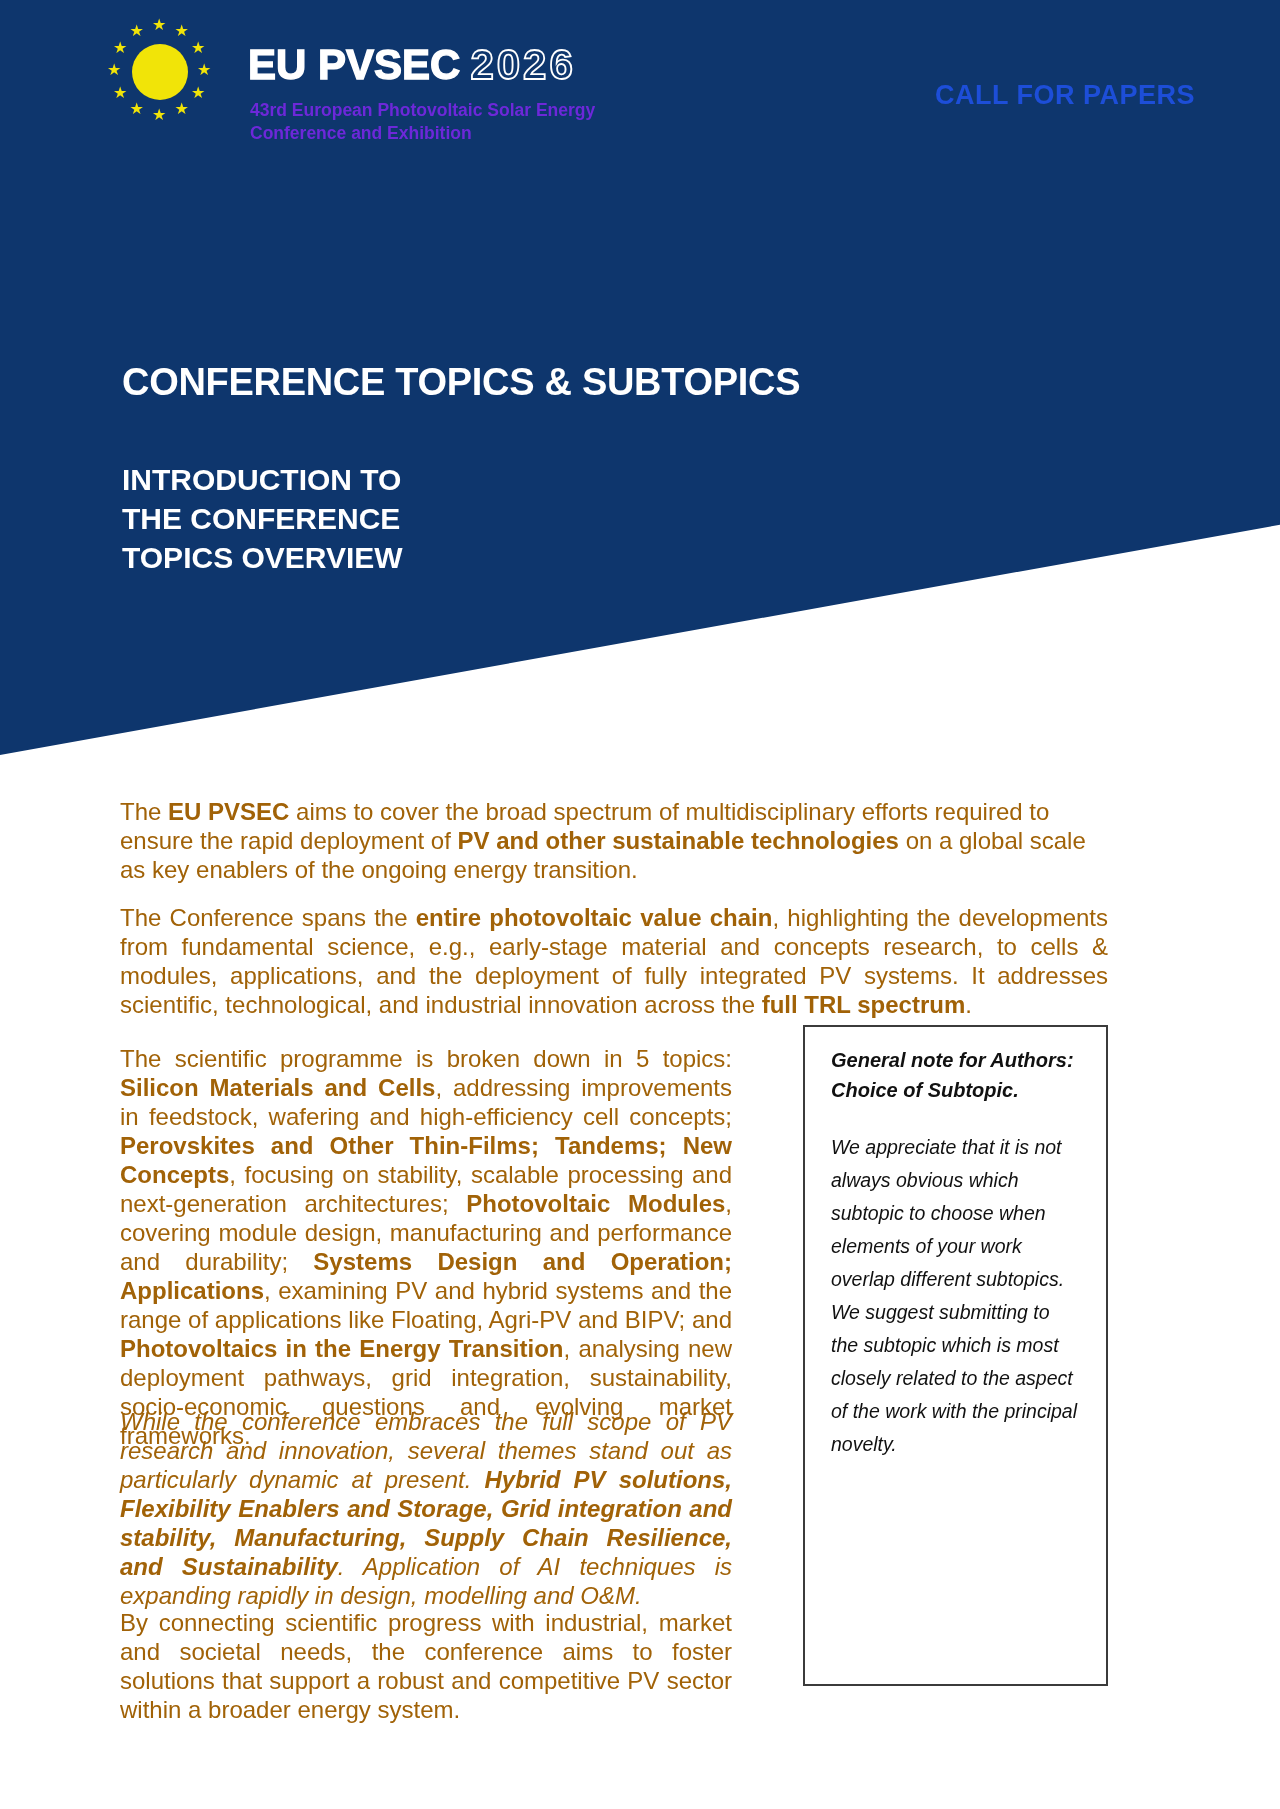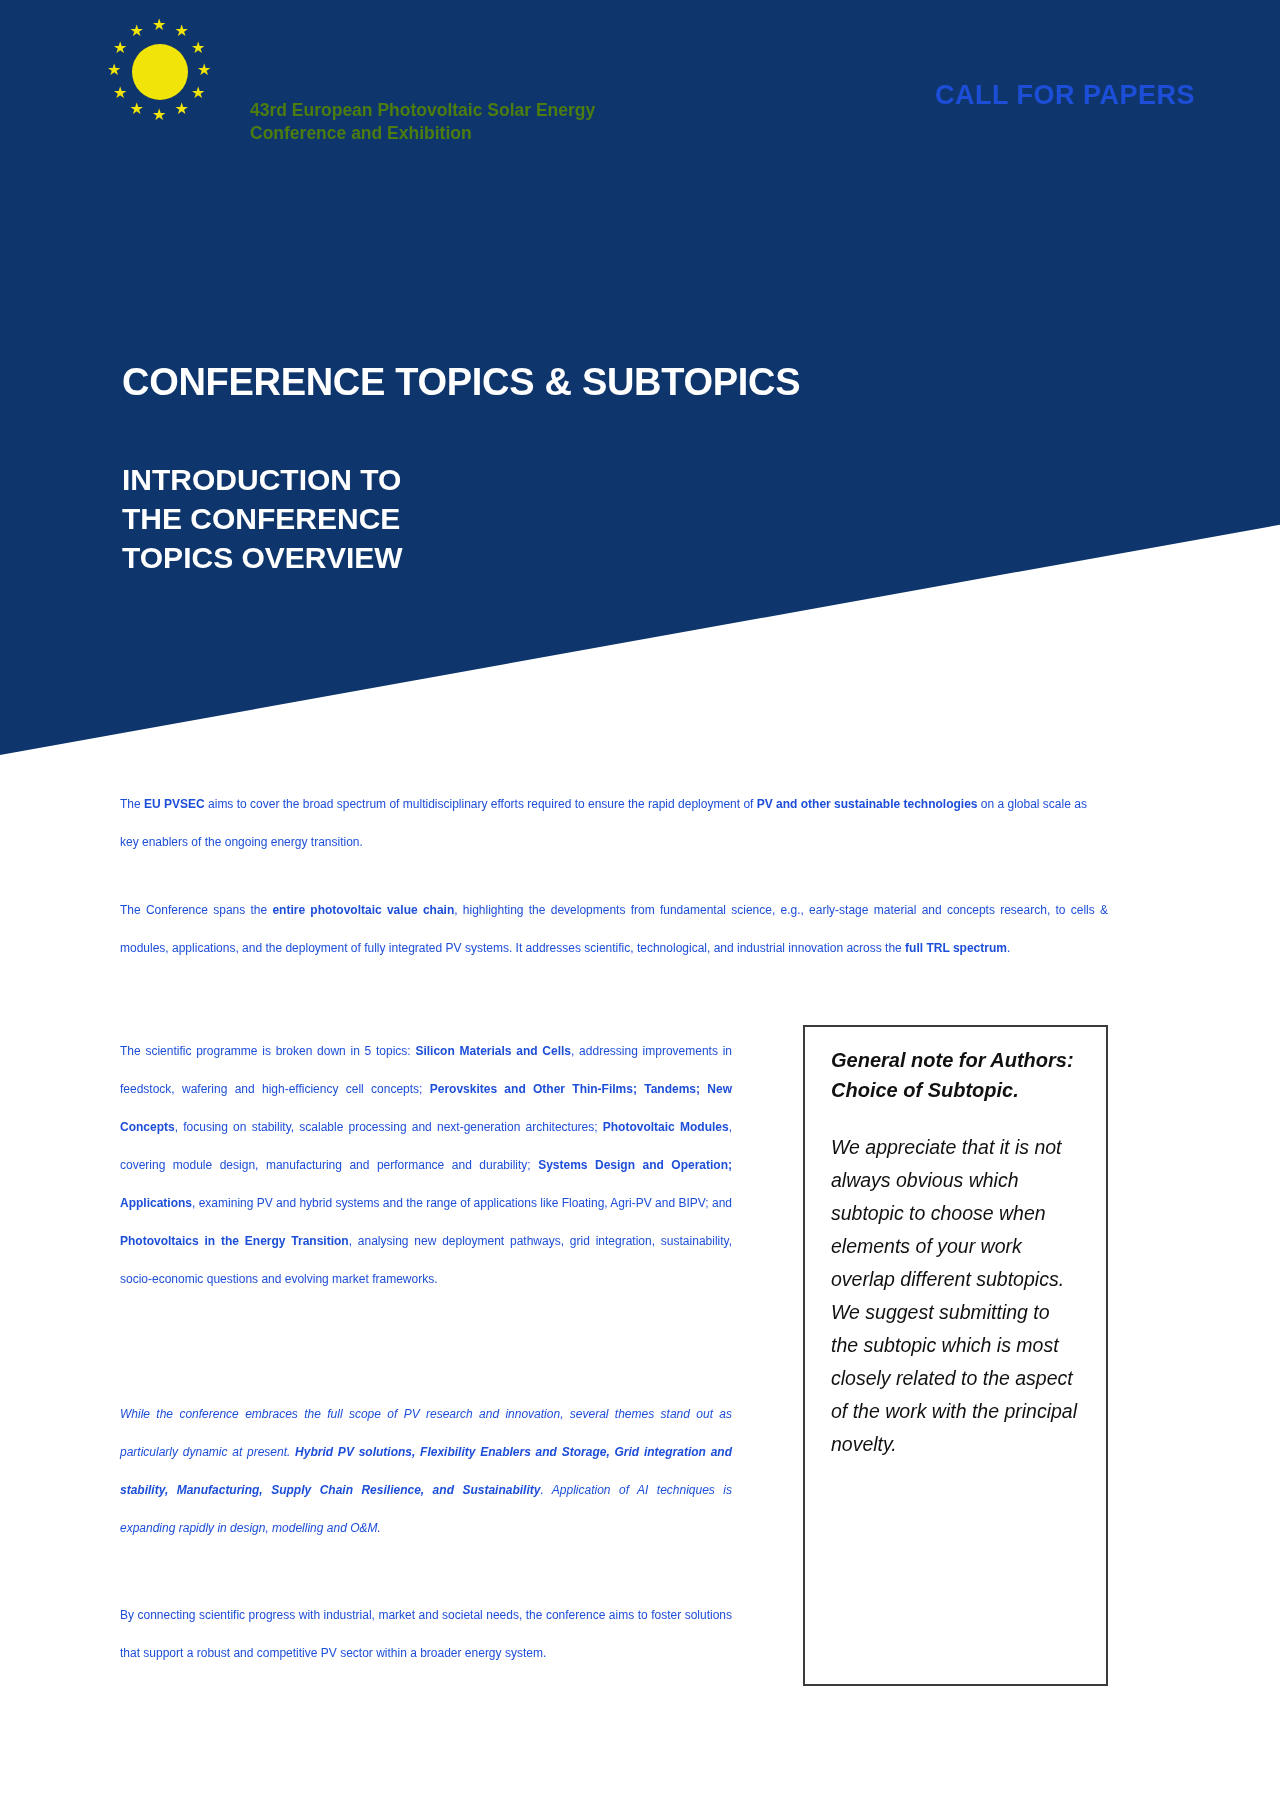--- a/index.html
+++ b/index.html
@@ -23,40 +23,40 @@
   #logo .st{position:absolute;color:#f1e408;font-size:16px;line-height:16px;}
   #wordmark{
     position:absolute;left:248px;top:42px;white-space:nowrap;
     font-weight:bold;font-size:42px;line-height:46px;color:#fff;letter-spacing:0px;
   }
   #wordmark .wm-name{-webkit-text-stroke:1.4px #ffffff;}
   #wordmark .wm-year{
     margin-left:10px;color:transparent;-webkit-text-stroke:1.8px #ffffff;letter-spacing:3px;
   }
   #logo-subtitle{
-    position:absolute;left:250px;top:99px;color:#4d7c0f;font-weight:bold;
+    position:absolute;left:250px;top:99px;color:#6d28d9;font-weight:bold;
     font-size:17.5px;line-height:23px;white-space:pre-line;
   }
   #cfp{
     position:absolute;left:935px;top:80px;color:#1d4ed8;font-weight:bold;
     font-size:27px;letter-spacing:0.5px;white-space:nowrap;
   }
   
   #page-title{
     position:absolute;left:122px;top:361px;color:#fff;font-weight:bold;
     font-size:38px;letter-spacing:-0.3px;white-space:nowrap;
   }
   #intro-heading{
     position:absolute;left:122px;top:460px;color:#fff;font-weight:bold;
     font-size:30px;line-height:39px;white-space:pre-line;
   }
   
   .para{
     position:absolute;left:120px;width:988px;
-    font-size:12px;line-height:38px;color:#1d4ed8;
+    font-size:24px;line-height:29px;color:#a16207;
   }
   .just{text-align:justify;}
   .narrow{width:612px;}
   .b{font-weight:bold;}
   #p1{top:773px;}
   #p2{top:879px;}
   #p3{top:1020px;}
   #p4{top:1383px;font-style:italic;}
   #p5{top:1584px;}
   
@@ -88,20 +88,21 @@
     <span class="st" style="left:69.5px;top:86px;">★</span>
     <span class="st" style="left:47px;top:92px;">★</span>
     <span class="st" style="left:24.5px;top:86px;">★</span>
     <span class="st" style="left:8px;top:69.5px;">★</span>
     <span class="st" style="left:2px;top:47px;">★</span>
     <span class="st" style="left:8px;top:24.5px;">★</span>
     <span class="st" style="left:24.5px;top:8px;">★</span>
     <span class="sun"></span>
   </div>
 
+  <div id="wordmark"><span class="wm-name">EU PVSEC</span><span class="wm-year">2026</span></div>
 
   <div id="logo-subtitle">43rd European Photovoltaic Solar Energy
 Conference and Exhibition</div>
 
   <div id="cfp">CALL FOR PAPERS</div>
 
   <div id="page-title">CONFERENCE TOPICS &amp; SUBTOPICS</div>
 
   <div id="intro-heading">INTRODUCTION TO
 THE CONFERENCE

